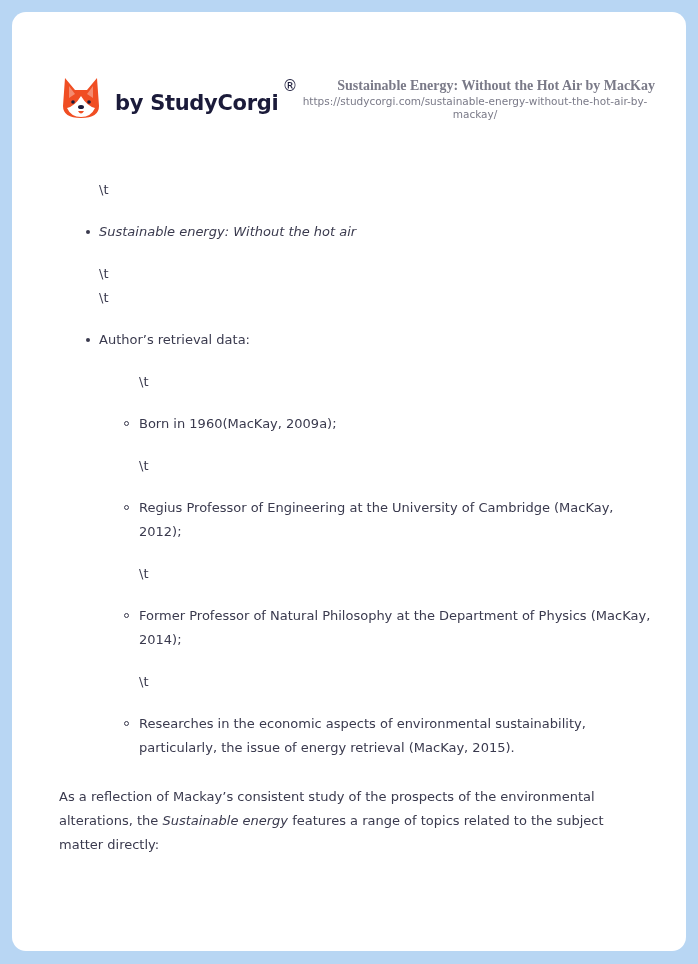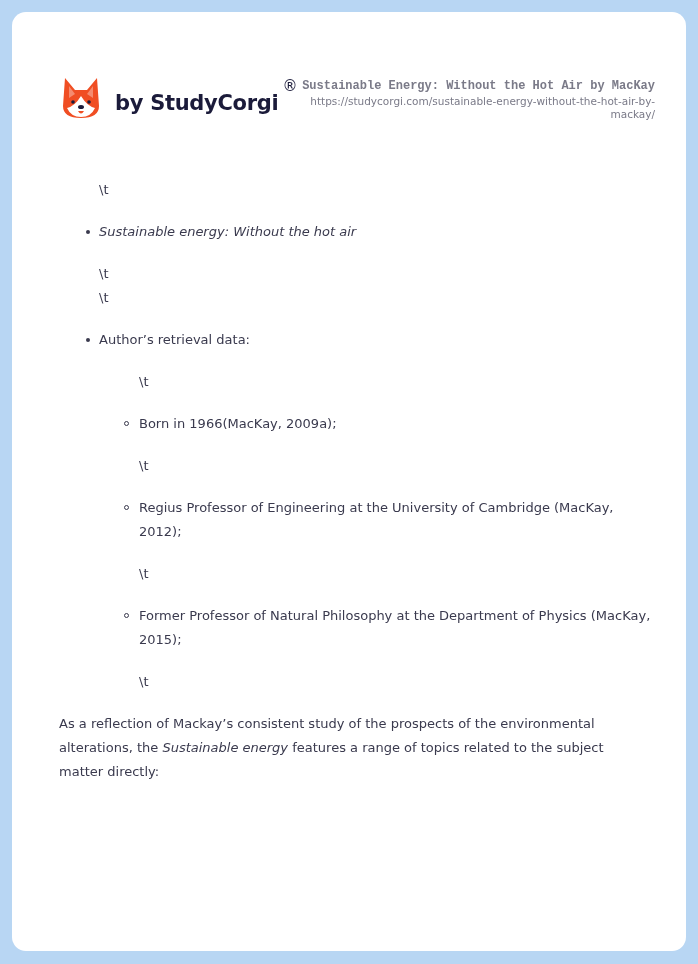--- a/index.html
+++ b/index.html
@@ -40,32 +40,33 @@
     top: -12px;
     margin-left: 4px;
   }
   .header-right {
     position: absolute;
     right: 31px; top: 66px;
     width: 360px;
     text-align: right;
   }
   .doc-title {
-    font-family: Liberation Mono, monospace;
+    font-family: Liberation Serif, serif;
     font-weight: bold;
-    font-size: 12px;
+    font-size: 14px;
     color: #7a7a88;
     line-height: 16px;
   }
   .doc-url {
     font-family: "DejaVu Sans", sans-serif;
     font-size: 10.5px;
     color: #7a7a88;
     line-height: 13px;
     margin-top: 1px;
+    text-align: center;
   }
   .content {
     position: absolute;
     left: 47px; top: 166px;
     width: 600px;
     font-family: "DejaVu Sans", sans-serif;
     font-size: 13px;
     color: #3a3a4e;
     line-height: 24px;
   }
@@ -81,21 +82,21 @@
   }
   .l1 .tab-line { margin-left: 0; }
   .l2 { padding-left: 40px; margin-top: 18px; }
   .l2 > li { position: relative; margin: 18px 0; }
   .l2 > li::before {
     content: ""; position: absolute;
     left: -15px; top: 9px;
     width: 3px; height: 3px;
     border: 1.2px solid #3a3a4e; border-radius: 50%;
   }
-  .para { margin-top: 18px; margin-left: 0; width: 590px; }
+  .para { margin-top: 25px; margin-left: 0; width: 590px; }
   em { }
 </style>
 </head>
 <body>
 
 <div class="card">
   <div class="logo">
     <svg viewBox="0 0 40 44">
       <path d="M4 2 L14 14 L26 14 L36 2 L38 30 Q38 42 20 42 Q2 42 2 30 Z" fill="#f04e23"></path>
       <path d="M8 10 L14 18 L8 22 Z" fill="#ffffff" opacity="0.35"></path>
@@ -118,24 +119,25 @@
   <div class="content">
     <ul class="l1">
       <div class="tab-line">\t</div>
       <li><em>Sustainable energy: Without the hot air</em></li>
       <div class="tab-line">\t</div>
       <div class="tab-line">\t</div>
       <li>
         <span>Author’s retrieval data:</span>
         <ul class="l2">
           <div class="tab-line">\t</div>
-          <li>Born in 1966(MacKay, 2009a);</li>
+          <li>Born in 1960(MacKay, 2009a);</li>
           <div class="tab-line">\t</div>
           <li>Regius Professor of Engineering at the University of Cambridge (MacKay, 2012);</li>
           <div class="tab-line">\t</div>
-          <li>Former Professor of Natural Philosophy at the Department of Physics (MacKay, 2015);</li>
+          <li>Former Professor of Natural Philosophy at the Department of Physics (MacKay, 2014);</li>
           <div class="tab-line">\t</div>
+          <li>Researches in the economic aspects of environmental sustainability, particularly, the issue of energy retrieval (MacKay, 2015).</li>
         </ul>
       </li>
     </ul>
     <p class="para"><span>As a reflection of Mackay’s consistent study of the prospects of the environmental alterations, the </span><em>Sustainable energy</em><span> features a range of topics related to the subject matter directly:</span></p>
   </div>
 </div>
 
 </body></html>

